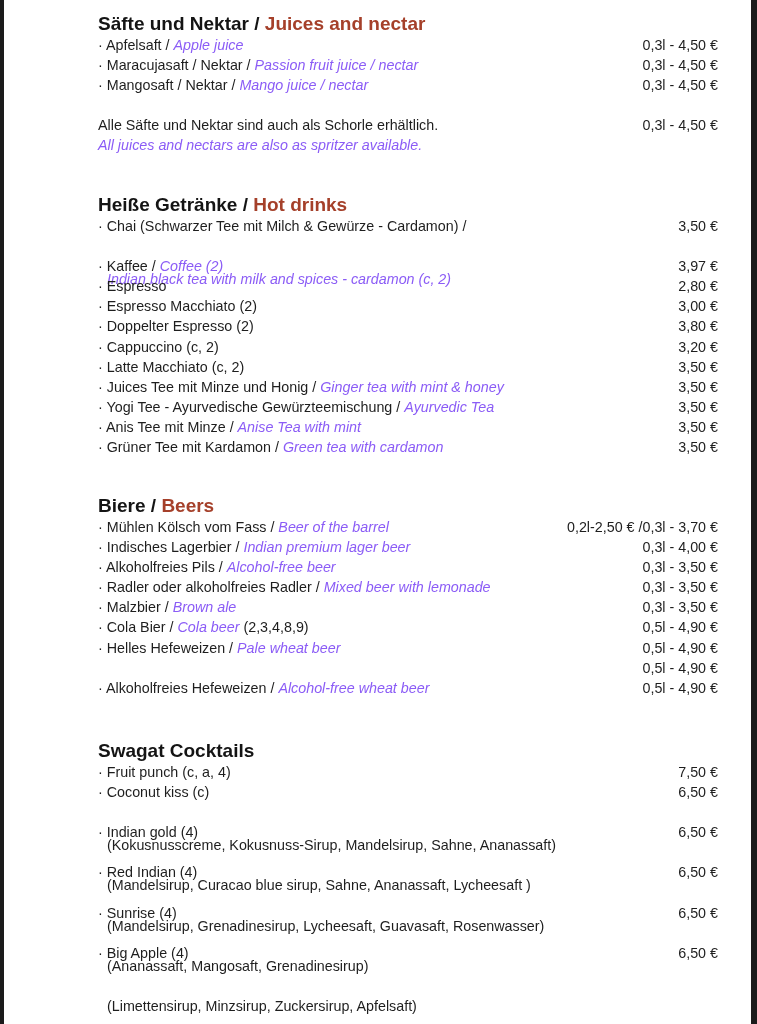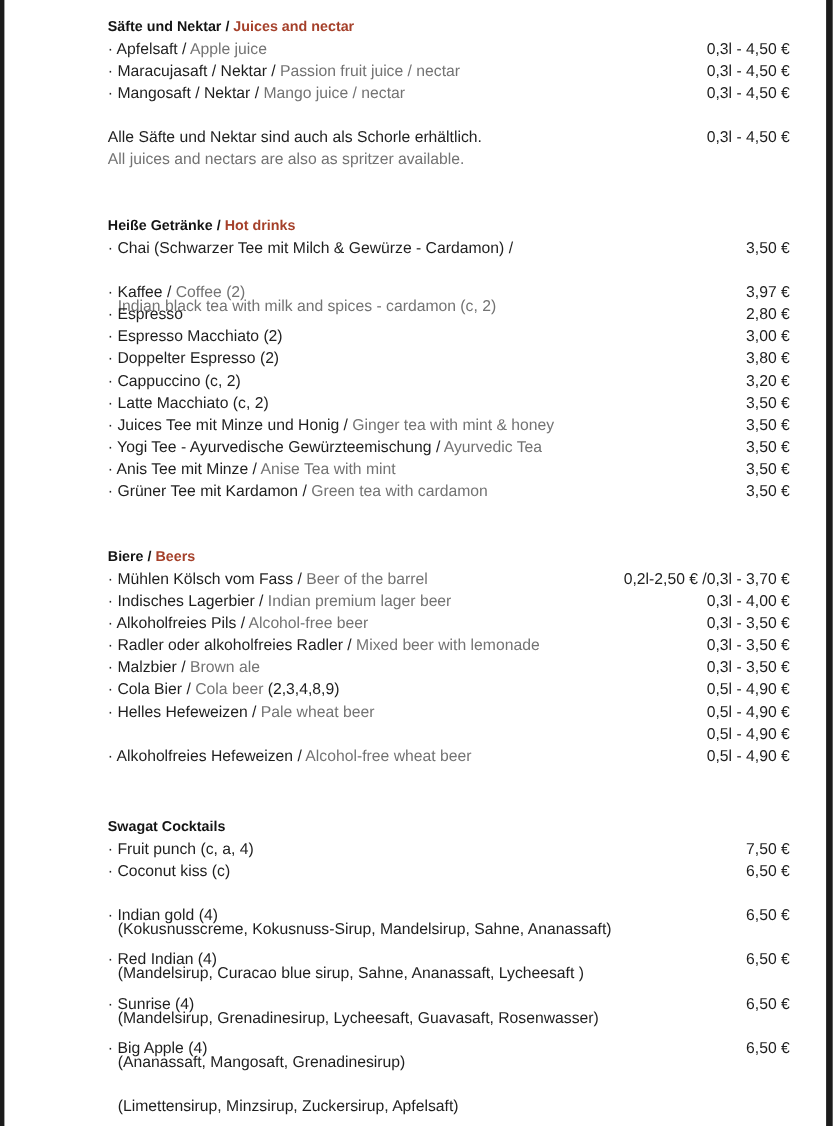--- a/index.html
+++ b/index.html
@@ -8,31 +8,31 @@
       background: #1b1b1b;
       font-family: "Liberation Sans", "DejaVu Sans", sans-serif;
     }
     .page {
       position: absolute; left: 4px; top: 0; width: 747px; height: 1024px;
       background: #ffffff;
     }
     .content { position: absolute; left: 94px; top: 0; width: 620px; }
     .section { position: absolute; left: 0; width: 620px; }
     .sec-title {
-      font-weight: bold; font-size: 13px; color: #141414;
+      font-weight: bold; font-size: 19px; color: #141414;
       height: 22px; line-height: 22px; white-space: nowrap;
     }
     .sec-title .en { color: #a5402a; }
     .row {
       position: relative; height: 20.1px; line-height: 20.1px;
       font-size: 14.3px; color: #1e1e1e; white-space: nowrap;
     }
     .row .label { position: absolute; left: 0; }
     .row .price { position: absolute; right: 0; top: 0; }
-    .en-t { color: #737373; }
+    .en-t { color: #8b5cf6; font-style: italic; }
     .sub { padding-left: 9px; margin-top: 33px; }
     .gap { height: 20px; }
   </style>
 </head>
 <body>
 
 <div class="page">
   <div class="content">
 
     <div class="section" style="top:13px">

